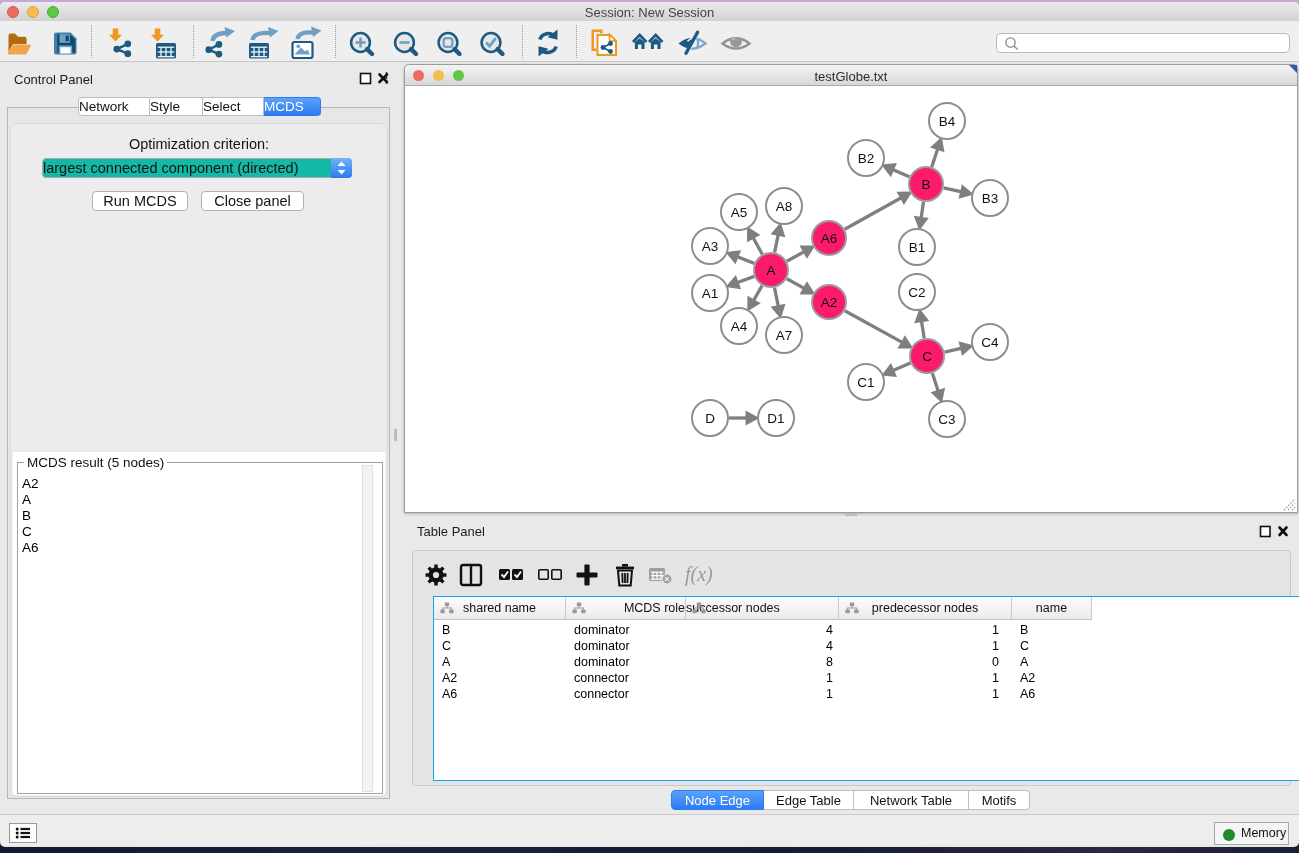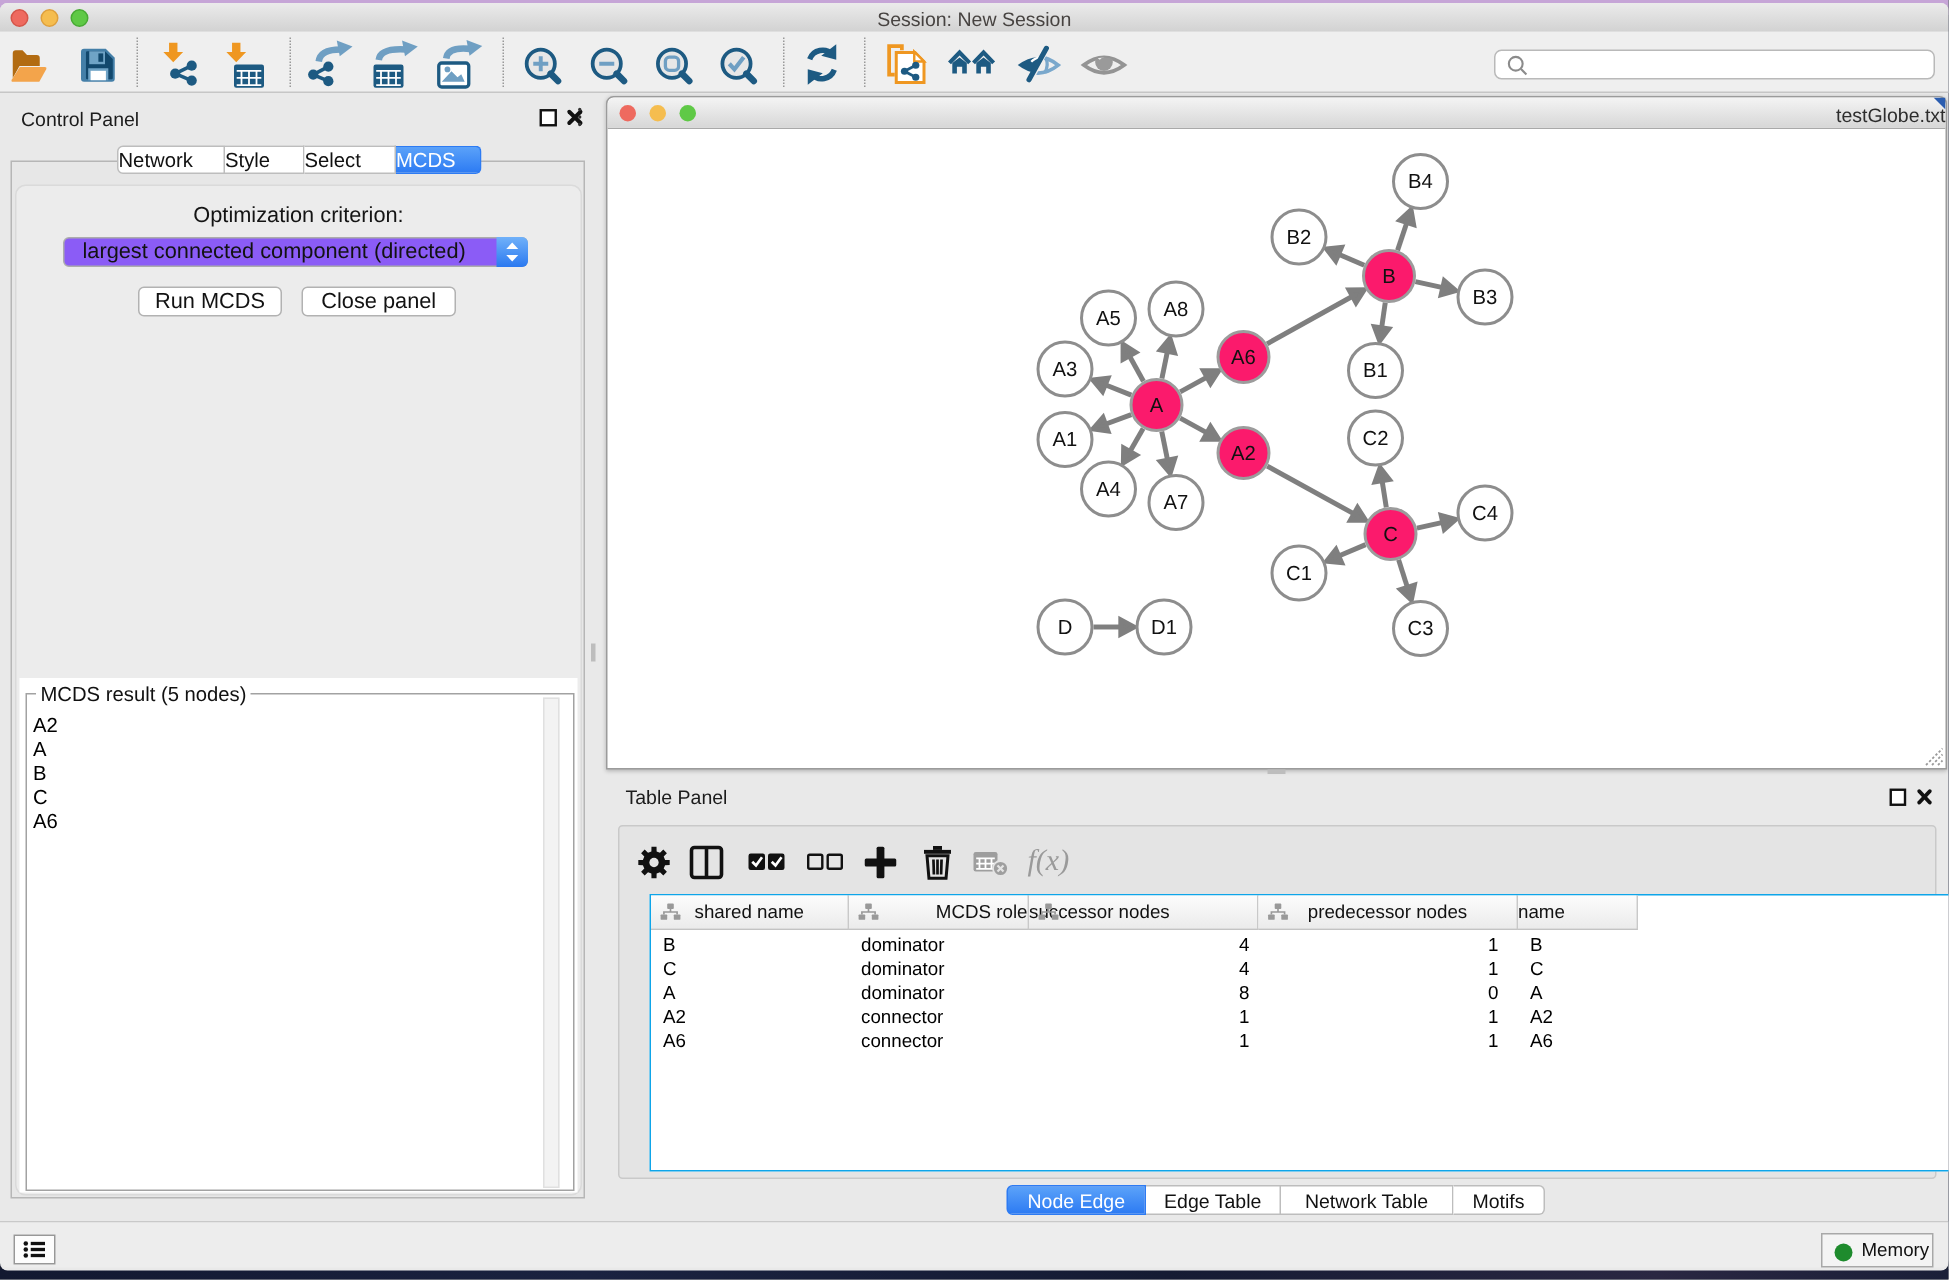--- a/index.html
+++ b/index.html
@@ -25,23 +25,23 @@
 .innerpane{position:absolute;left:10px;top:123px;width:378px;height:674px;
  background:#ececec;border:1px solid #dadada;border-radius:7px}
 .tabs{position:absolute;left:78px;top:97px;height:19px;display:flex}
 .tab{height:19px;line-height:18px;font-size:13.5px;color:#111;background:#fff;
  border:1px solid #bdbdbd;border-left:none;text-align:left;padding:0}
 .tab.first{border-left:1px solid #bdbdbd;border-radius:4px 0 0 4px}
 .tab.last{border-radius:0 4px 4px 0}
 .tab.sel{background:linear-gradient(#5ba2f9,#2d7bf3);color:#fff;border-color:#2d7bf3}
 .optlabel{position:absolute;left:10px;top:136px;width:378px;text-align:center;
  font-size:14.5px;color:#141414}
-.select{position:absolute;left:42px;top:158px;width:310px;height:20px;background:#8b5cf6;
+.select{position:absolute;left:42px;top:158px;width:310px;height:20px;background:#14b8a6;
  border:1px solid #acacac;border-radius:4px;font-size:14.5px;color:#121212;line-height:18px;
- padding-left:12px}
+ padding-left:0}
 .stepper{position:absolute;right:-1px;top:-1px;width:21px;height:20px;border-radius:0 4px 4px 0;
  background:linear-gradient(#70b1f9,#2b79f0)}
 .btn{position:absolute;height:20px;background:#fff;border:1px solid #b2b2b2;border-radius:4px;
  font-size:14.5px;color:#121212;text-align:center;line-height:18px}
 .fieldwrap{position:absolute;left:13px;top:452px;width:372px;height:343px;background:#fff}
 .fieldset{position:absolute;left:4px;top:10px;width:366px;height:332px;
  border:1px solid #a2a2a2}
 .legend{position:absolute;left:6px;top:-8px;background:#fff;font-size:13.5px;color:#111;
  padding:0 3px}
 .mlist{position:absolute;left:4px;top:13px;font-size:13.5px;color:#000;line-height:16px}
@@ -253,21 +253,21 @@
           <rect x="10.5" y="11.9" width="9.5" height="2.2"></rect>
         </g>
       </svg></div>
     <div class="membtn"><span style="position:absolute;left:8px;top:5.5px;width:12px;height:12px;border-radius:50%;background:#1e8b2d"></span>Memory</div>
   </div>
 <div class="netwin">
 <div class="nettitle">
       <span class="ntl" style="left:8px;background:#ee6a5f"></span>
       <span class="ntl" style="left:28px;background:#f5bd4f"></span>
       <span class="ntl" style="left:48px;background:#5fc946"></span>
-      <div style="position:absolute;left:0;top:4px;width:892px;text-align:right;font-size:13px;color:#2d2d2d">testGlobe.txt</div>
+      <div style="position:absolute;left:0;top:4px;width:892px;text-align:center;font-size:13px;color:#2d2d2d">testGlobe.txt</div>
       <svg style="position:absolute;right:0;top:0" width="10" height="10">
         <path d="M10 0 L10 8 L2 0 Z" fill="#2a5db0"></path>
       </svg>
     </div>
 <svg class="abs" style="left:0;top:22px" width="892" height="426" viewBox="0 0 892 426">
 <g stroke="#7f7f7f" stroke-width="3.3" fill="#7f7f7f">
 <line x1="357.3" y1="167.2" x2="347.9" y2="150.2"></line>
 <polygon points="343.7,142.5 352.1,147.9 343.7,152.5"></polygon>
 <line x1="369.6" y1="165.4" x2="373.3" y2="147.2"></line>
 <polygon points="375.0,138.6 378.0,148.2 368.6,146.3"></polygon>
@@ -444,21 +444,21 @@
           <path d="M7 4 V6 M2.6 7.6 V6 H11.4 V7.6" fill="none" stroke="#999" stroke-width="1.1"></path>
         </svg>successor nodes</div>
 <div class="thead" style="left:405px;width:173px;line-height:22px;text-align:center"><svg width="14" height="12" viewBox="0 0 14 12" style="position:absolute;left:6px;top:5px">
           <g fill="#999">
             <rect x="4.8" y="0.4" width="4.4" height="3.6" rx="0.6"></rect>
             <rect x="0.4" y="7.6" width="4.4" height="3.6" rx="0.6"></rect>
             <rect x="9.2" y="7.6" width="4.4" height="3.6" rx="0.6"></rect>
           </g>
           <path d="M7 4 V6 M2.6 7.6 V6 H11.4 V7.6" fill="none" stroke="#999" stroke-width="1.1"></path>
         </svg>predecessor nodes</div>
-<div class="thead" style="left:578px;width:80px;line-height:22px;">name</div>
+<div class="thead" style="left:578px;width:80px;line-height:22px;text-align:center">name</div>
 <div class="trow" style="left:8px;top:25px">B</div>
 <div class="trow" style="left:140px;top:25px">dominator</div>
 <div class="trow" style="left:252px;top:25px;width:147px;text-align:right">4</div>
 <div class="trow" style="left:405px;top:25px;width:160px;text-align:right">1</div>
 <div class="trow" style="left:586px;top:25px">B</div>
 <div class="trow" style="left:8px;top:41px">C</div>
 <div class="trow" style="left:140px;top:41px">dominator</div>
 <div class="trow" style="left:252px;top:41px;width:147px;text-align:right">4</div>
 <div class="trow" style="left:405px;top:41px;width:160px;text-align:right">1</div>
 <div class="trow" style="left:586px;top:41px">C</div>

